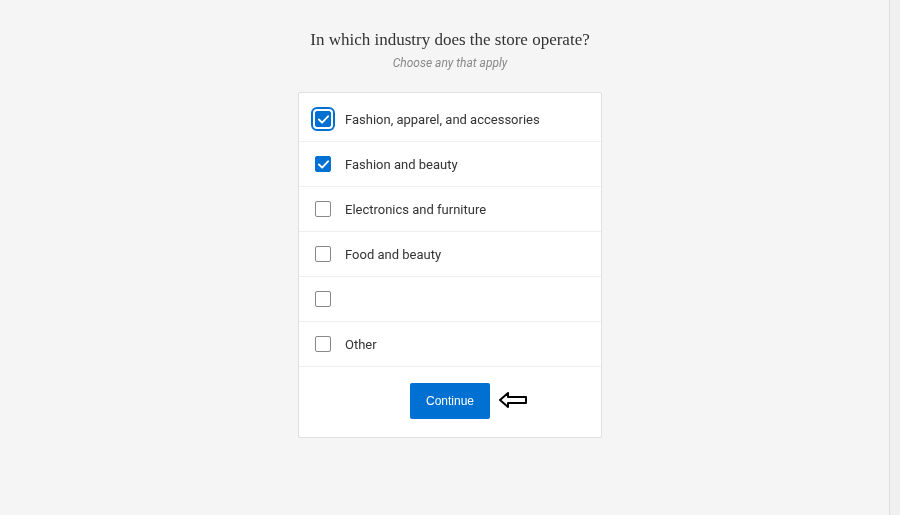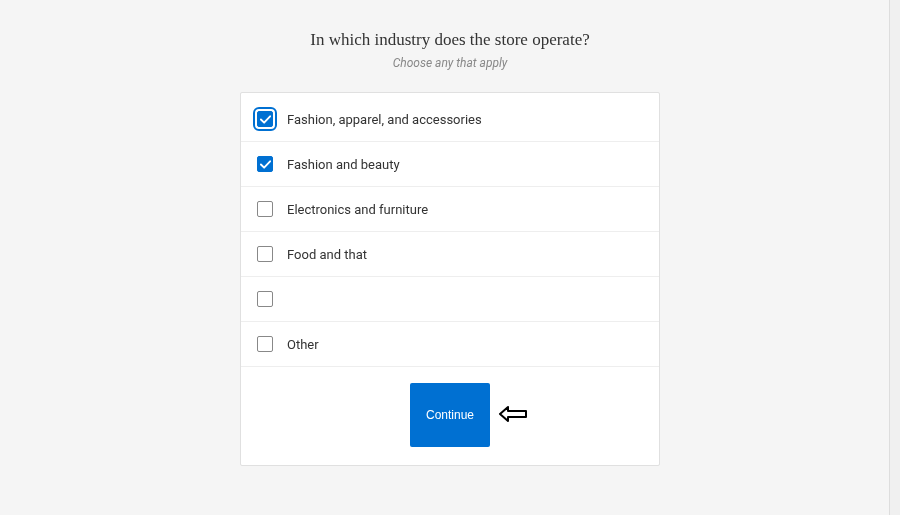--- a/index.html
+++ b/index.html
@@ -38,21 +38,21 @@
       text-align: center;
       margin-top: 6px;
       margin-bottom: 22px;
       font-style: italic;
     }
 
     .card {
       background: #fff;
       border: 1px solid #e0e0e0;
       border-radius: 2px;
-      width: 420px;
+      width: 304px;
     }
 
     .option-row {
       display: flex;
       align-items: center;
       padding: 14px 16px;
       border-bottom: 1px solid #eee;
       cursor: pointer;
     }
 
@@ -103,21 +103,21 @@
       align-items: center;
       justify-content: center;
       padding: 16px 0 18px;
       position: relative;
     }
 
     .continue-btn {
       background: #0070d2;
       color: #fff;
       border: none;
-      padding: 25px 16px;
+      padding: 11px 16px;
       font-size: 12px;
       border-radius: 2px;
       cursor: pointer;
     }
 
     .arrow-annotation {
       position: absolute;
       left: calc(50% + 48px);
       top: 50%;
       transform: translateY(-50%);
@@ -177,21 +177,21 @@
       <span class="checkbox">
         
       </span>
       <span class="option-label">Electronics and furniture</span>
     </div>
 
     <div class="option-row">
       <span class="checkbox">
         
       </span>
-      <span class="option-label">Food and that</span>
+      <span class="option-label">Food and beauty</span>
     </div>
 
     <div class="option-row">
       <span class="checkbox">
         
       </span>
     </div>
 
 
     <div class="option-row">

